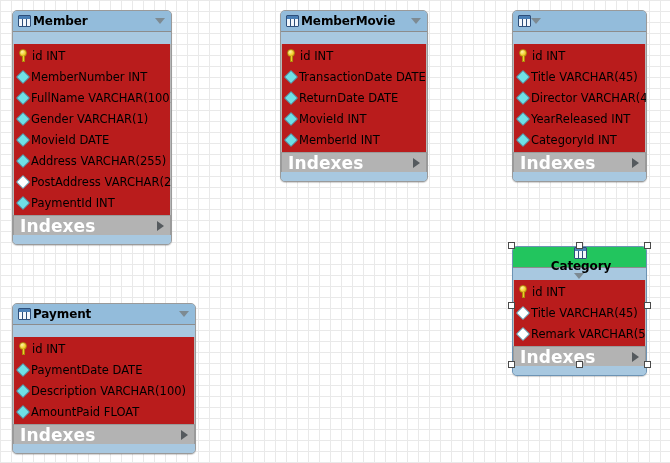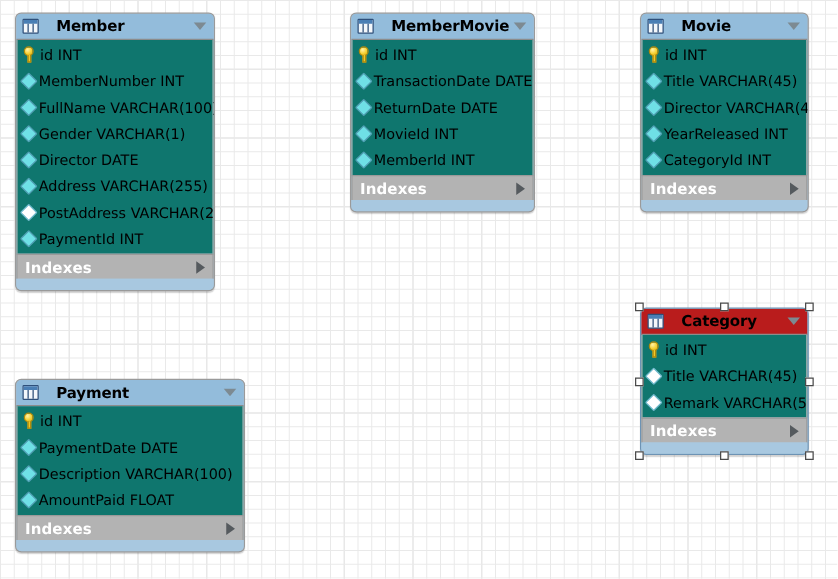--- a/index.html
+++ b/index.html
@@ -41,27 +41,28 @@
   .tbl-title {
     height: 21px;
     box-sizing: border-box;
     background: #93bcdb;
     border-bottom: 1px solid #8c8c8c;
     display: flex;
     align-items: center;
     padding: 0 4px 0 5px;
   }
   .tbl.selected .tbl-title {
-    background: #b91c1c;
+    background: #22c55e;
+    flex-direction: column;
   }
   .tbl-title .tname {
     font-size: 12px;
     font-weight: bold;
     color: #000;
-    margin-left: 14px;
+    margin-left: 2px;
     flex: 1 1 auto;
     white-space: nowrap;
     letter-spacing: -0.1px;
   }
 
   
   .ico-table {
     width: 13px;
     height: 12px;
     box-sizing: border-box;
@@ -93,24 +94,25 @@
     width: 0; height: 0;
     border-left: 5px solid transparent;
     border-right: 5px solid transparent;
     border-top: 6px solid #7d8a92;
     flex: 0 0 auto;
     margin-right: 2px;
   }
 
   
   .cols {
-    background: #0f766e;
+    background: #b91c1c;
     border-left: 1px solid #b9b9b9;
     border-right: 1px solid #b9b9b9;
     padding: 1px 0 2px 0;
+    margin-top: 12px;
   }
   .col {
     height: 21px;
     display: flex;
     align-items: center;
     padding-left: 4px;
     white-space: nowrap;
   }
   .col .cname {
     font-size: 11.5px;
@@ -168,21 +170,21 @@
     box-sizing: border-box;
     background: #b3b3b3;
     border-top: 1px solid #9a9a9a;
     border-left: 1px solid #9a9a9a;
     border-right: 1px solid #9a9a9a;
     display: flex;
     align-items: center;
     padding: 0 6px 0 6px;
   }
   .idx .ilabel {
-    font-size: 12px;
+    font-size: 17px;
     font-weight: bold;
     color: #ffffff;
     flex: 1 1 auto;
     letter-spacing: 0.1px;
   }
   .caret-right {
     width: 0; height: 0;
     border-top: 5px solid transparent;
     border-bottom: 5px solid transparent;
     border-left: 7px solid #555a5e;
@@ -228,21 +230,21 @@
         <div class="col">
           <span class="ico-diamond"></span>
           <span class="cname">FullName VARCHAR(100)</span>
         </div>
         <div class="col">
           <span class="ico-diamond"></span>
           <span class="cname">Gender VARCHAR(1)</span>
         </div>
         <div class="col">
           <span class="ico-diamond"></span>
-          <span class="cname">Director DATE</span>
+          <span class="cname">MovieId DATE</span>
         </div>
         <div class="col">
           <span class="ico-diamond"></span>
           <span class="cname">Address VARCHAR(255)</span>
         </div>
         <div class="col">
           <span class="ico-diamond hollow"></span>
           <span class="cname">PostAddress VARCHAR(255)</span>
         </div>
         <div class="col">
@@ -286,21 +288,20 @@
       </div>
       <div class="idx">
         <span class="ilabel">Indexes</span>
         <span class="caret-right"></span>
       </div>
       <div class="foot"></div>
     </div>
     <div class="tbl" style="left: 512px; top: 10px; width: 135px;">
       <div class="tbl-title">
         <span class="ico-table"></span>
-        <span class="tname">Movie</span>
         <span class="caret-down"></span>
       </div>
       <div class="cols">
         <div class="col">
           <span class="ico-key"></span>
           <span class="cname">id INT</span>
         </div>
         <div class="col">
           <span class="ico-diamond"></span>
           <span class="cname">Title VARCHAR(45)</span>

